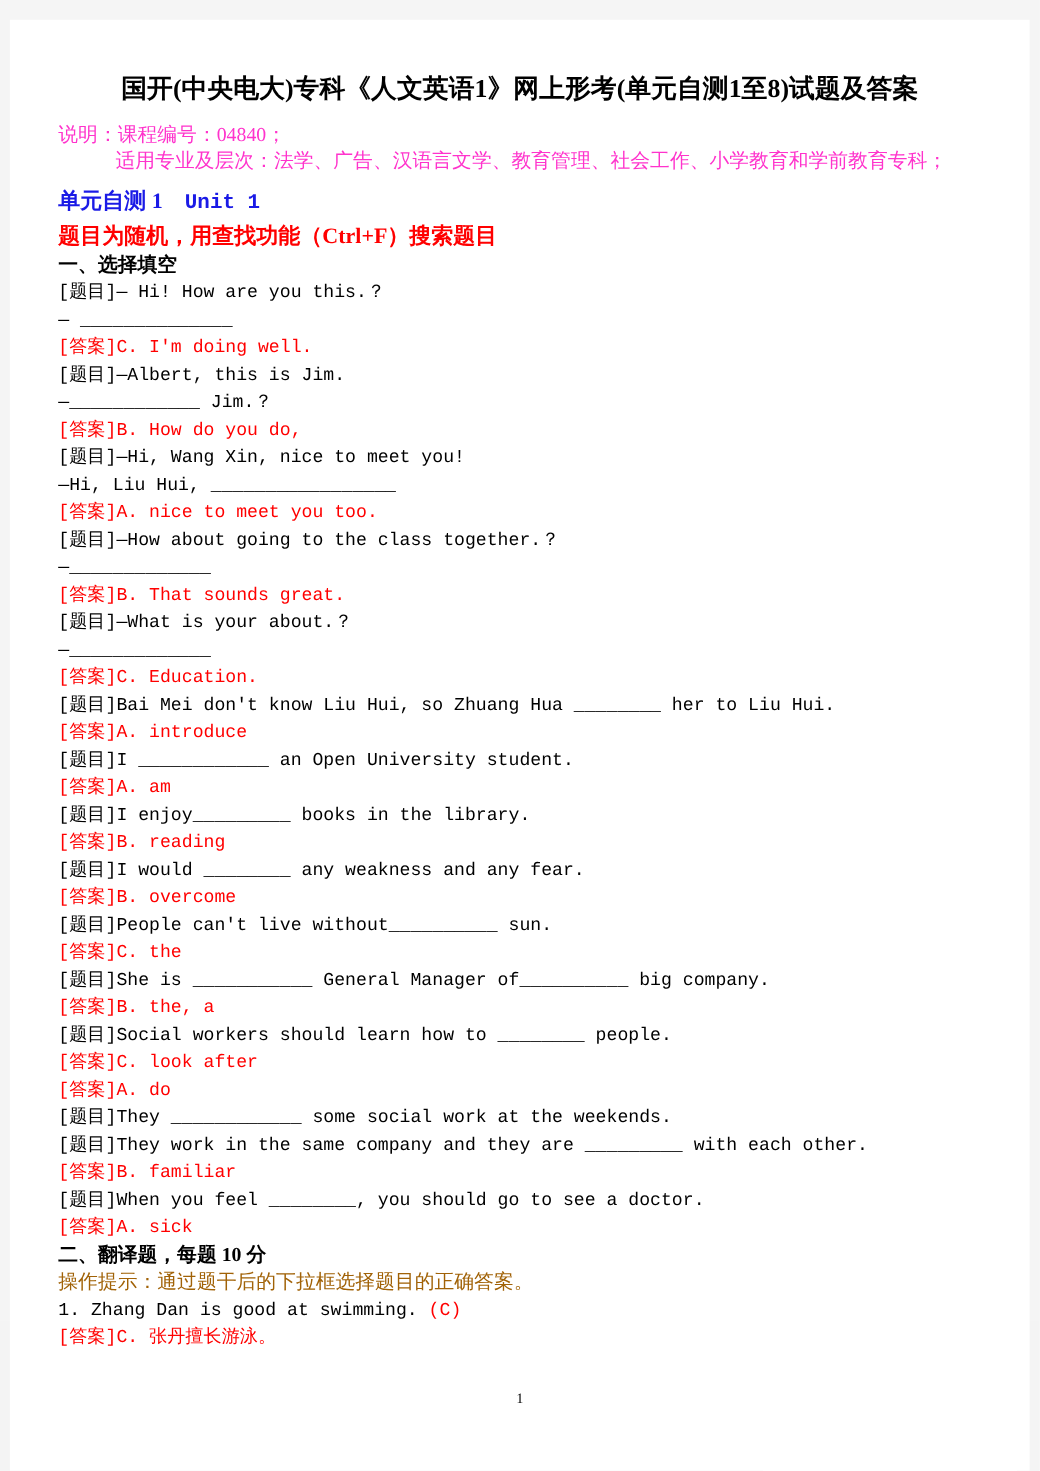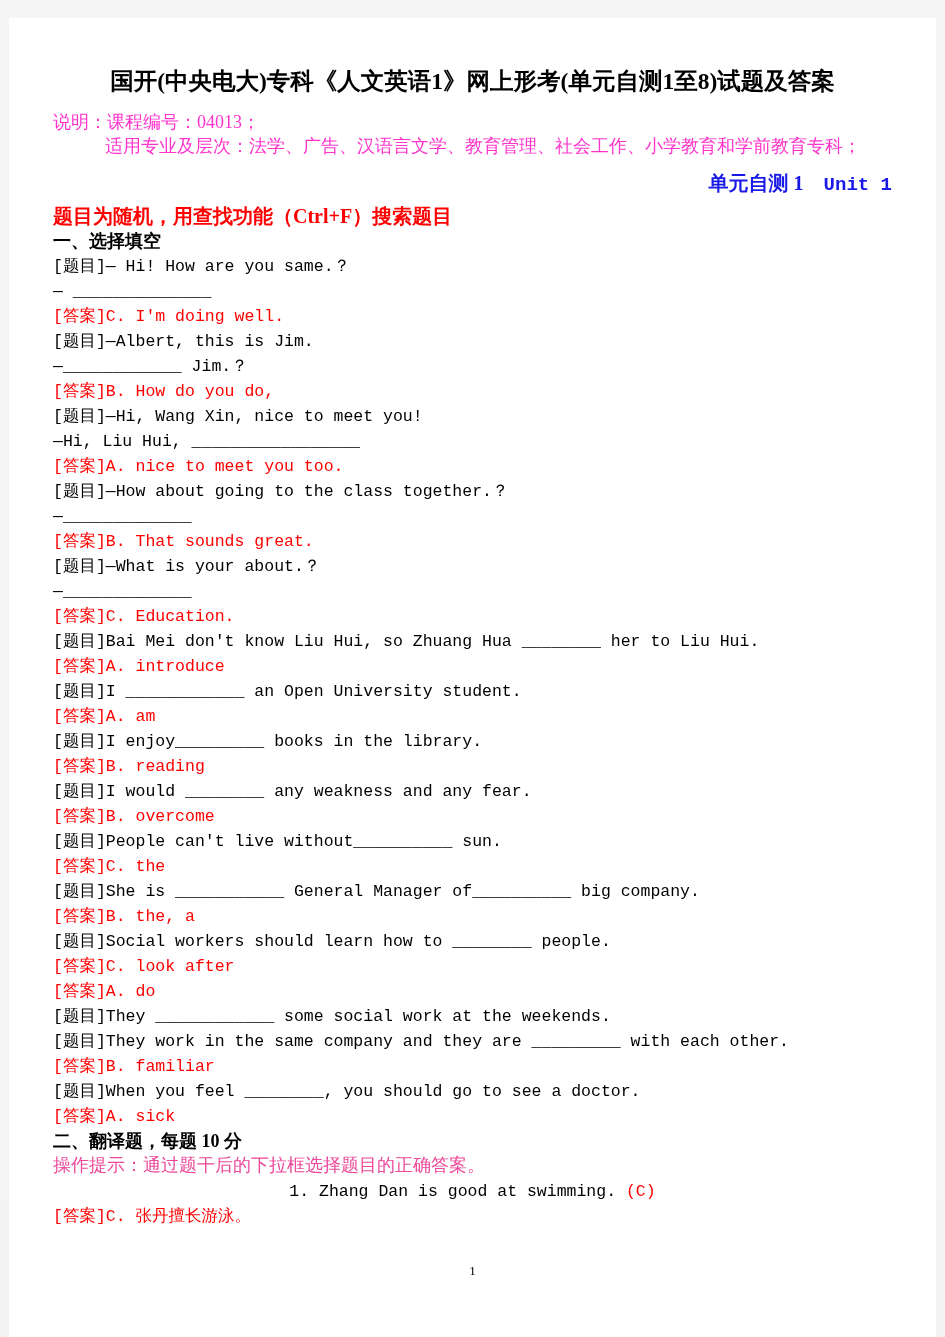--- a/index.html
+++ b/index.html
@@ -69,21 +69,21 @@
     color: #1a1ae6;
     text-decoration: underline;
     font-family: "Liberation Mono", "DejaVu Sans Mono", monospace;
     font-size: 17px;
   }
   .notice-tail { color: #ff33cc; }
 
   
   .unit-heading {
     margin-top: 12px;
-    text-align: right;
+    text-align: left;
     color: #1a1ae6;
     font-weight: bold;
     font-size: 20px;
     line-height: 26px;
     white-space: pre;
   }
   .unit-heading .en {
     font-family: "Liberation Mono", "DejaVu Sans Mono", monospace;
     font-size: 19px;
   }
@@ -114,33 +114,32 @@
     font-size: 16.5px;
     line-height: 25px;
     white-space: pre;
     color: #000000;
   }
   .qa-line.answer { color: #ff0000; }
   .qa-line.question { color: #000000; }
 
   
   .plain-line {
-    font-family: Liberation Mono, monospace;
+    font-family: Liberation Serif, serif;
     font-size: 18px;
     line-height: 25px;
-    color: #ec4899;
+    color: #a16207;
     white-space: nowrap;
   }
   .mono-line {
     font-family: "Liberation Mono", "DejaVu Sans Mono", monospace;
     font-size: 16.5px;
     line-height: 25px;
     color: #000000;
     white-space: pre;
-    text-align: center;
   }
   .mono-line .mark { color: #ff0000; }
 
   
   .page-number {
     position: absolute;
     left: 0;
     right: 0;
     top: 1245px;
     text-align: center;
@@ -152,32 +151,32 @@
 </head>
 <body>
 
 <div class="page-shell">
   <div class="page">
     <div class="content">
 
       <div class="doc-title">国开(中央电大)专科《人文英语1》网上形考(单元自测1至8)试题及答案</div>
 
       <div class="notice">
-        <div class="notice-line">说明：课程编号：04013；</div>
+        <div class="notice-line">说明：课程编号：04840；</div>
         <div class="notice-line indent">适用专业及层次：法学、广告、汉语言文学、教育管理、社会工作、小学教育和学前教育专科；</div>
       </div>
 
       <div class="unit-heading"><span>单元自测 1</span>&nbsp;&nbsp;&nbsp;&nbsp;<span class="en">Unit 1</span></div>
 
       <div class="red-tip">题目为随机，用查找功能（Ctrl+F）搜索题目</div>
 
       <div class="section-header">一、选择填空</div>
 
       <div class="qa-list" id="qa-list">
-          <div class="qa-line question">[题目]— Hi! How are you same.？</div>
+          <div class="qa-line question">[题目]— Hi! How are you this.？</div>
           <div class="qa-line question">— ______________</div>
           <div class="qa-line answer">[答案]C. I'm doing well.</div>
           <div class="qa-line question">[题目]—Albert, this is Jim.</div>
           <div class="qa-line question">—____________ Jim.？</div>
           <div class="qa-line answer">[答案]B. How do you do,</div>
           <div class="qa-line question">[题目]—Hi, Wang Xin, nice to meet you!</div>
           <div class="qa-line question">—Hi, Liu Hui, _________________</div>
           <div class="qa-line answer">[答案]A. nice to meet you too.</div>
           <div class="qa-line question">[题目]—How about going to the class together.？</div>
           <div class="qa-line question">—_____________</div>

